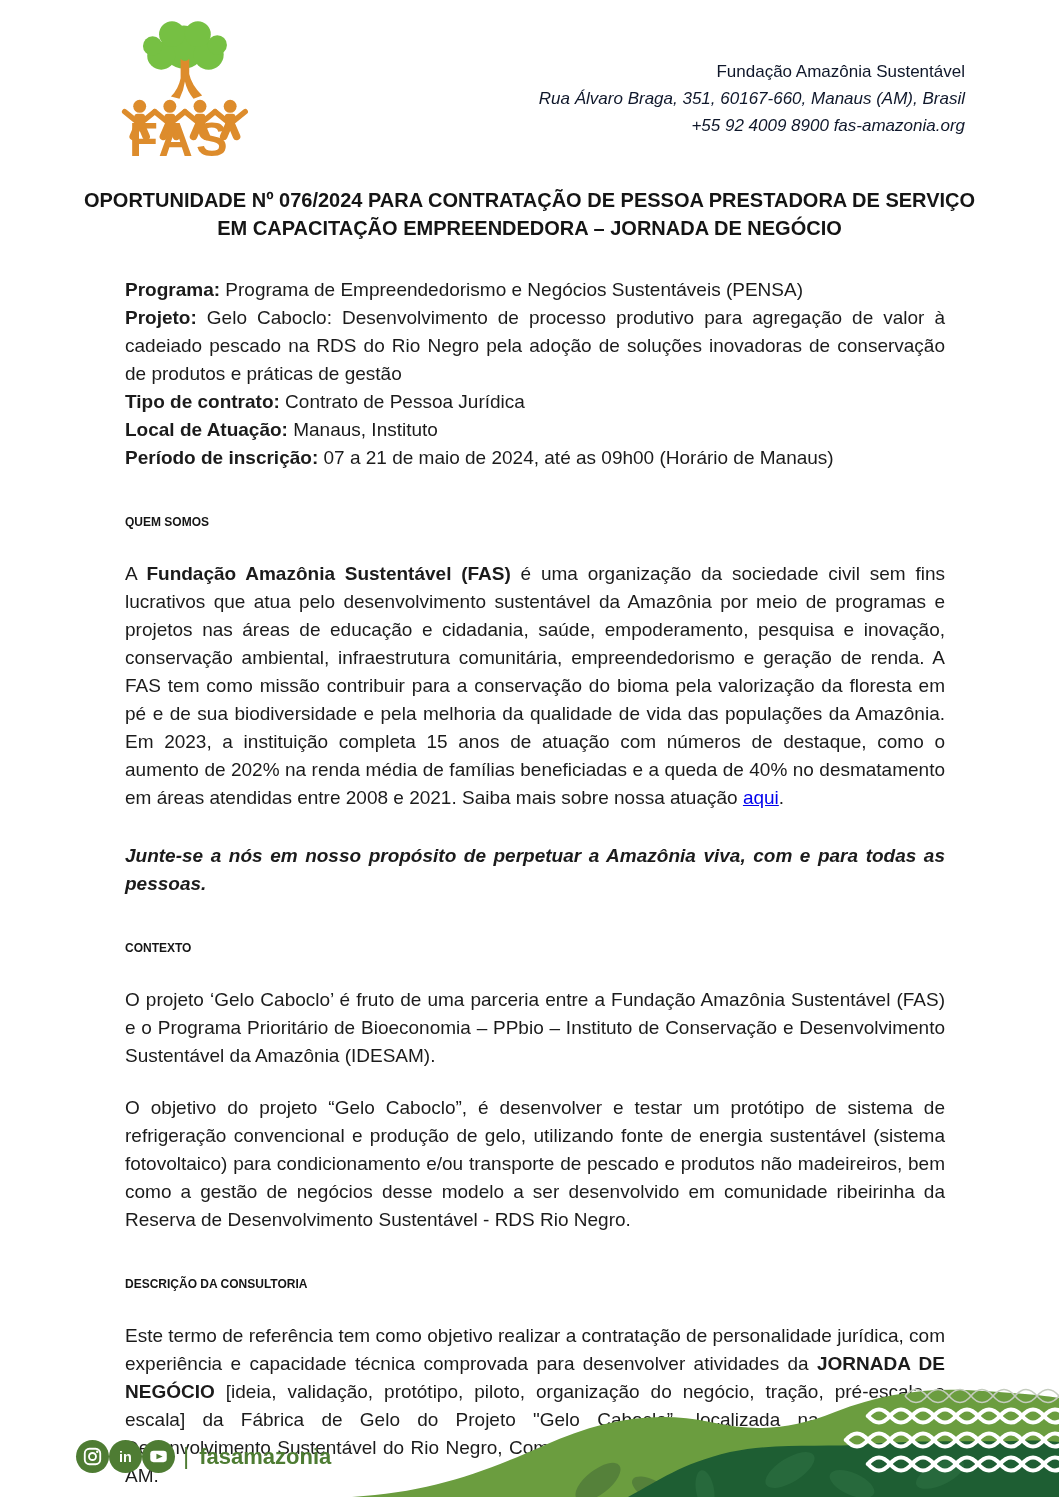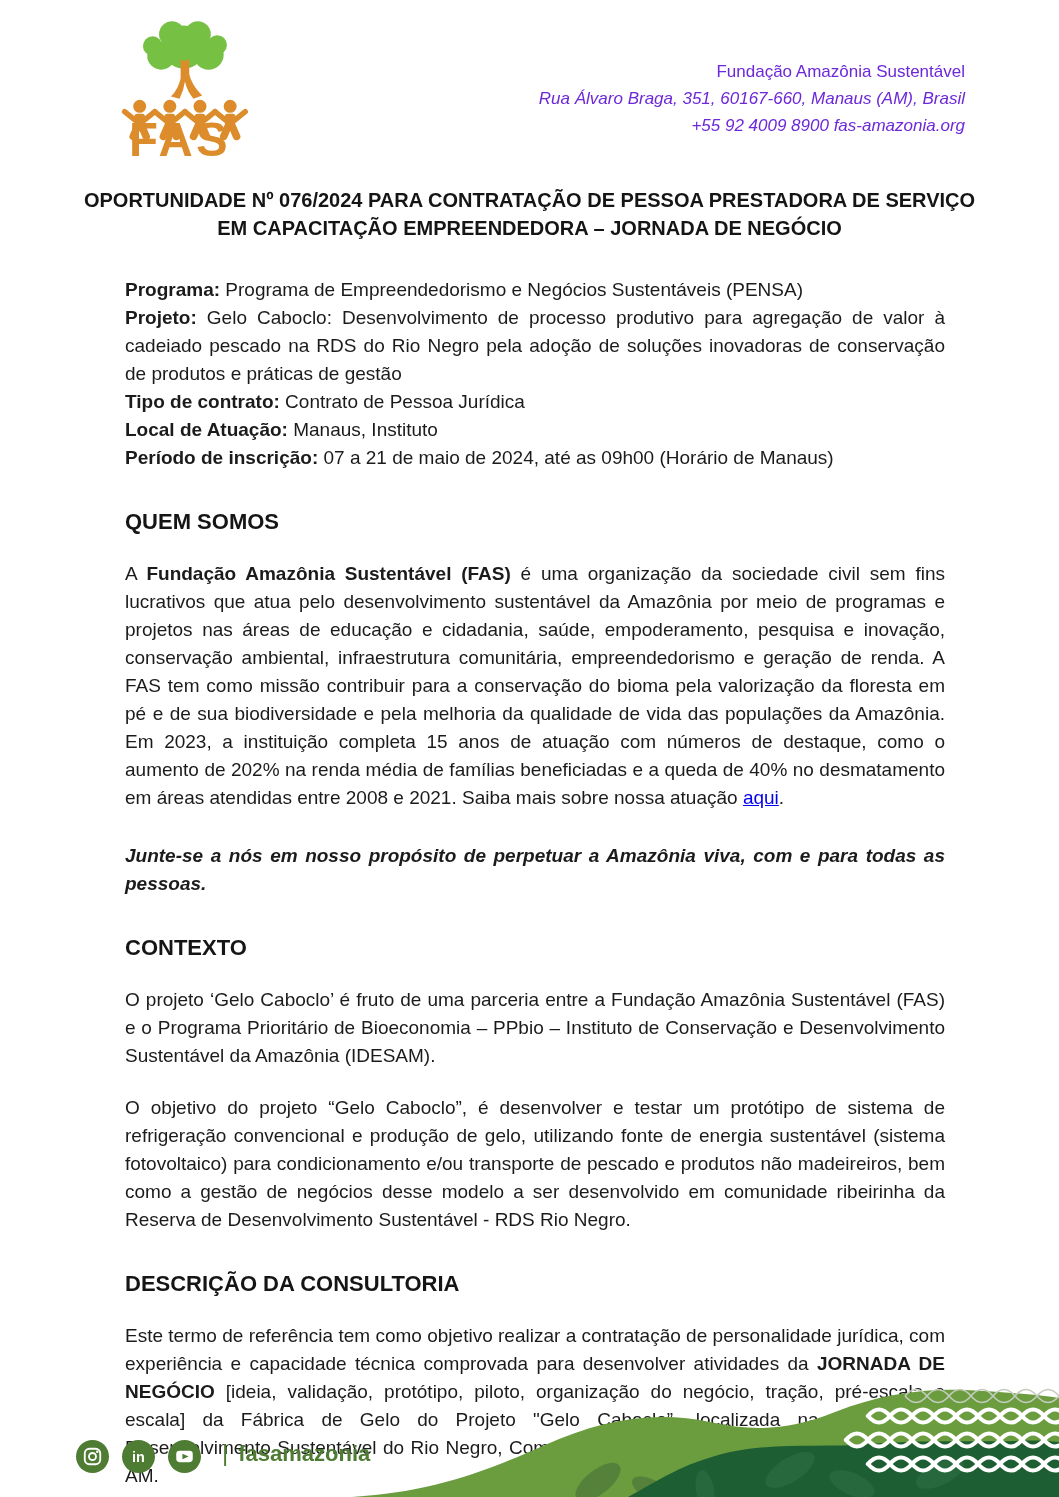--- a/index.html
+++ b/index.html
@@ -10,45 +10,45 @@
     background:#ffffff;
     font-family:"Liberation Sans","DejaVu Sans",sans-serif;
     color:#1b1b1b;
     overflow:hidden;
   }
   
   .hdr{position:relative;height:160px;}
   .logo{position:absolute;left:116px;top:18px;width:140px;height:140px;}
   .hdr-contact{
     position:absolute;right:94px;top:58px;
-    text-align:right;font-size:17px;line-height:27px;color:#6d28d9;
+    text-align:right;font-size:17px;line-height:27px;color:#0f172a;
   }
   .hdr-contact .org{font-style:normal;}
   .hdr-contact .it{font-style:italic;}
   
   .title{
     margin:26px auto 0;width:900px;text-align:center;
     font-size:20px;font-weight:700;line-height:28px;color:#151515;
   }
   
   .content{padding:0 114px 0 125px;}
   .details{margin-top:34px;}
   .details p{margin:0;font-size:19px;line-height:28px;text-align:justify;}
   h2.sec{
-    margin:36px 0 0;font-size:22px;font-weight:700;color:#151515;line-height:28px;
+    margin:36px 0 0;font-size:12px;font-weight:700;color:#151515;line-height:28px;
   }
   p.para{margin:24px 0 0;font-size:19px;line-height:28px;text-align:justify;}
   p.cta{font-weight:700;font-style:italic;margin-top:30px;}
   a.doc-link,.doc-link{color:#0000ee;text-decoration:underline;cursor:pointer;}
   
   .footer{position:absolute;left:0;bottom:0;width:1059px;height:115px;}
   .waves{position:absolute;left:0;bottom:0;}
   .social{
     position:absolute;left:76px;bottom:24px;
-    display:flex;align-items:flex-start;gap:13px;
+    display:flex;align-items:center;
   }
   .soc-circle{width:33px;height:33px;border-radius:50%;background:#4e7c33;
     display:flex;align-items:center;justify-content:center;}
   .handle{display:flex;align-items:center;gap:10px;margin-left:8px;
     color:#4e7c33;font-weight:700;font-size:22px;}
   .handle .sep{font-weight:400;font-size:24px;transform:translateY(-1px);}
 </style>
 </head>
 <body>
 

